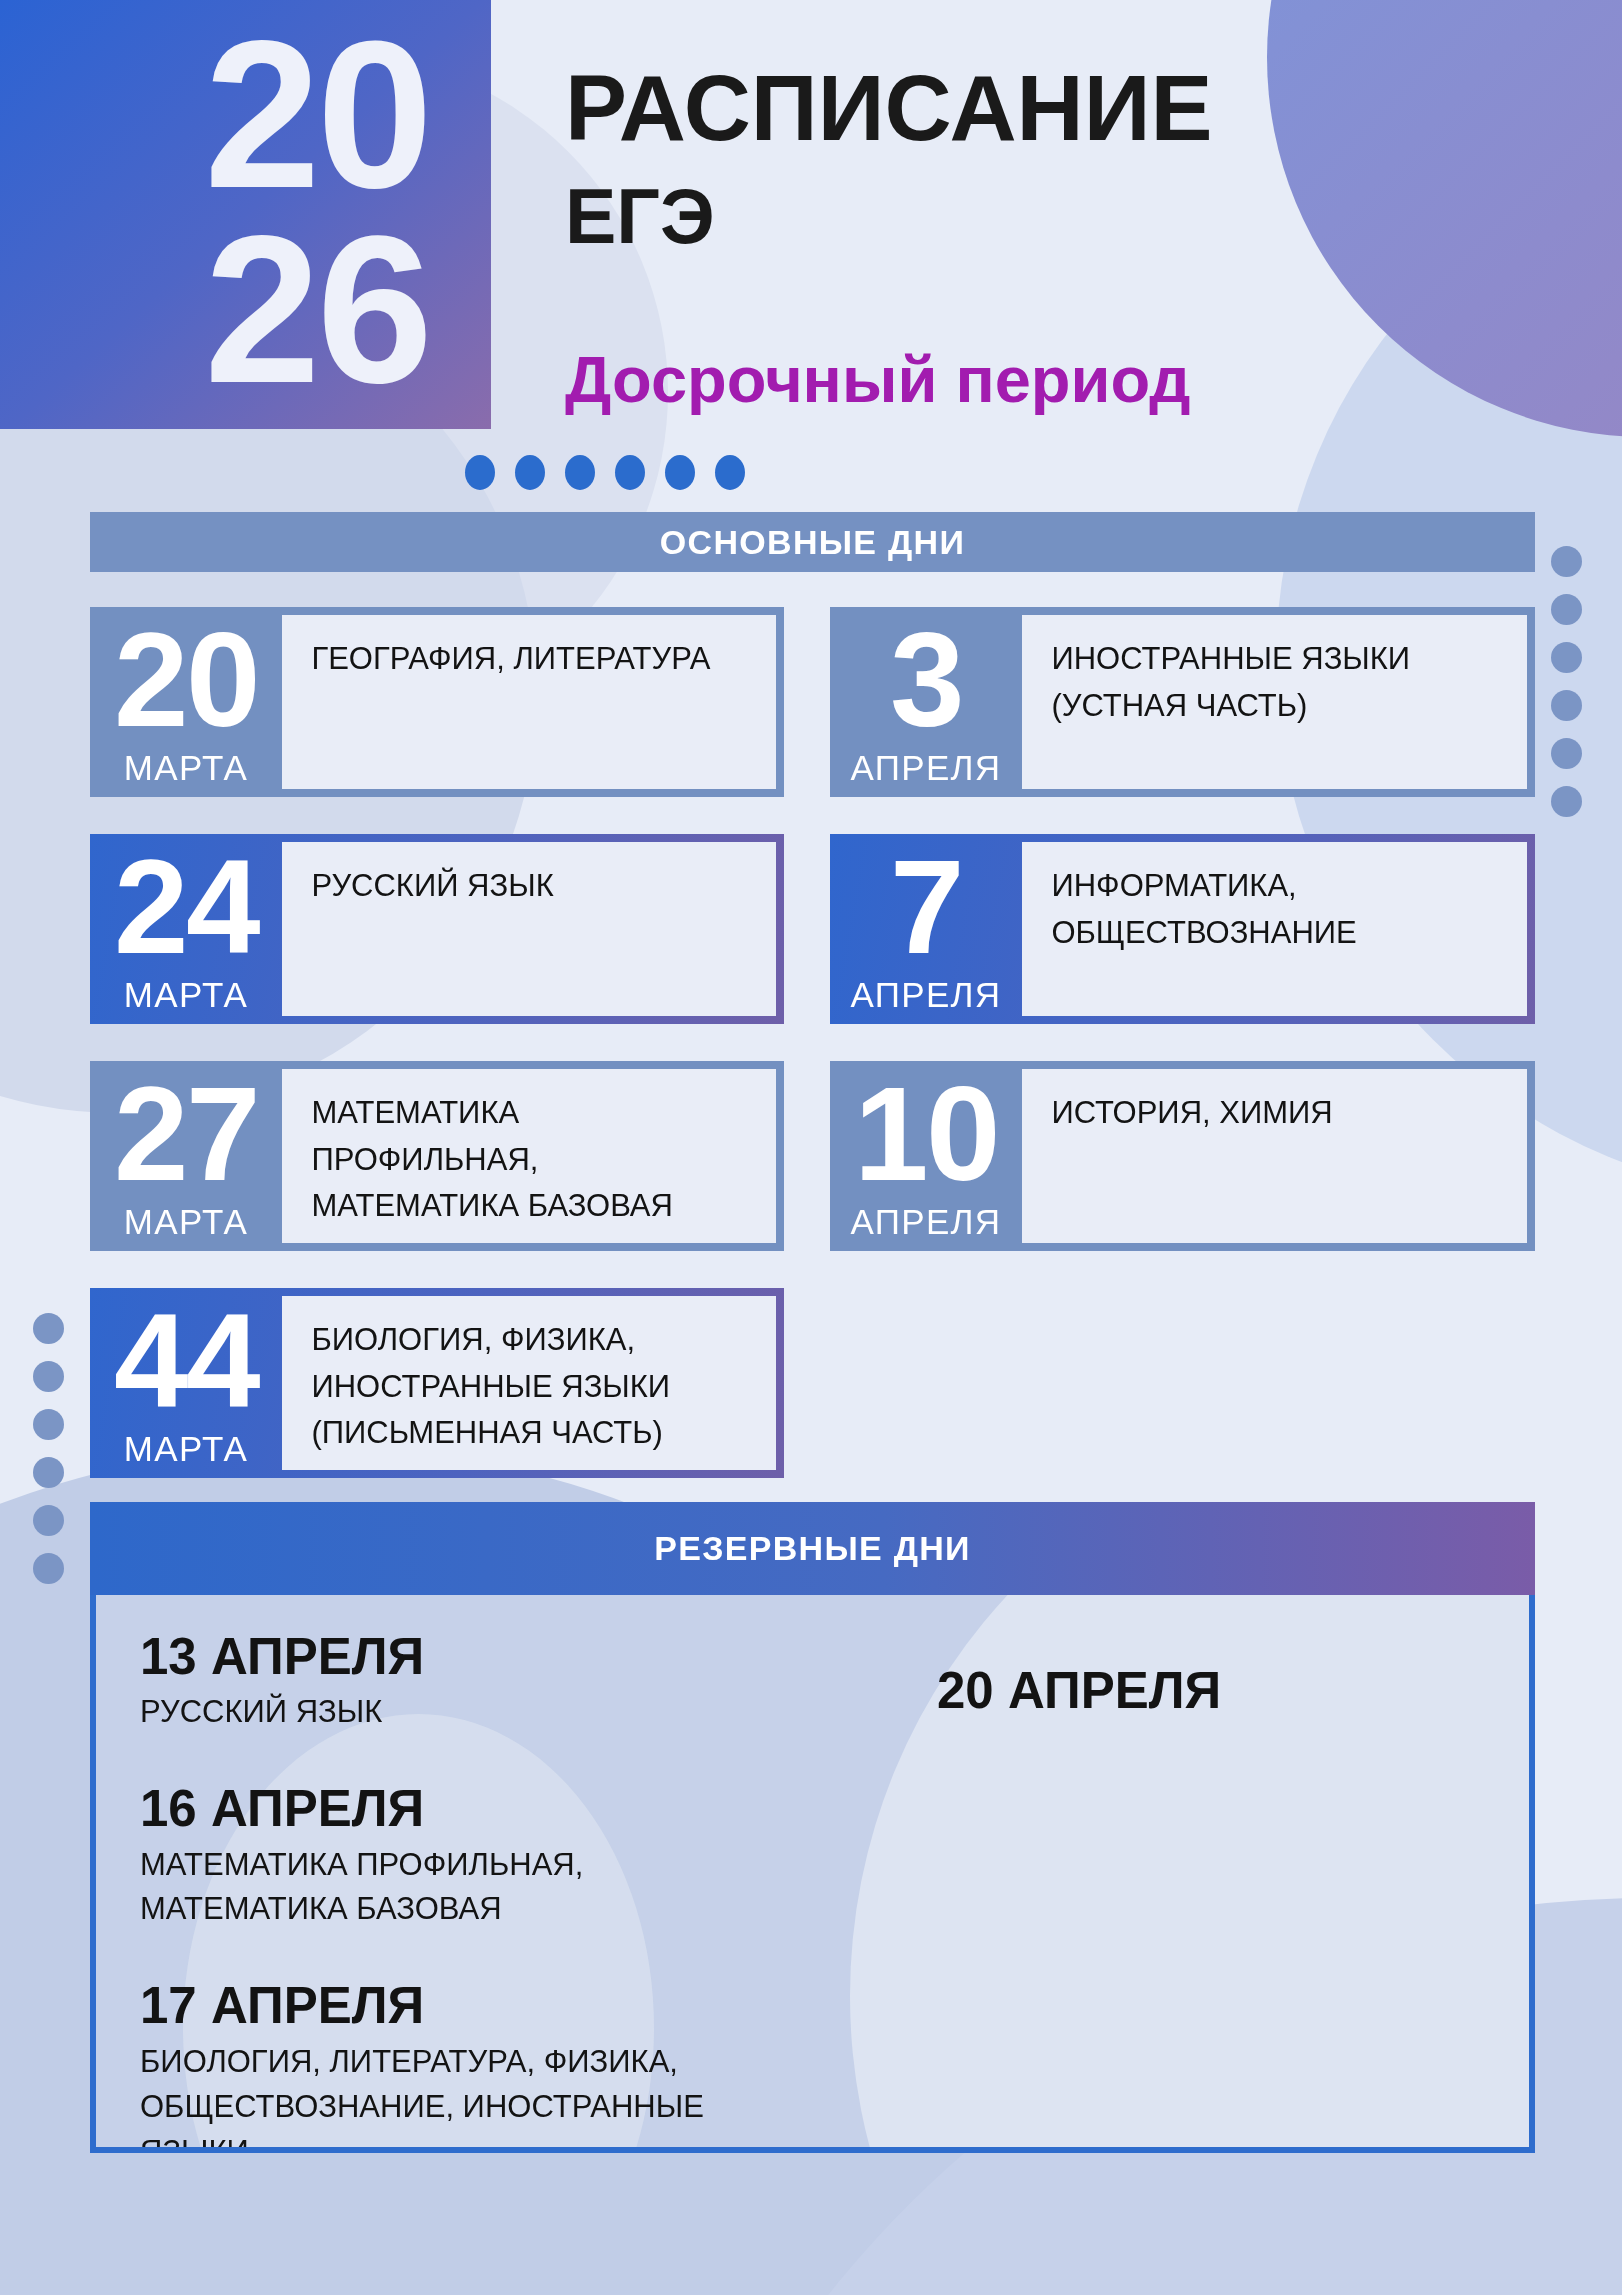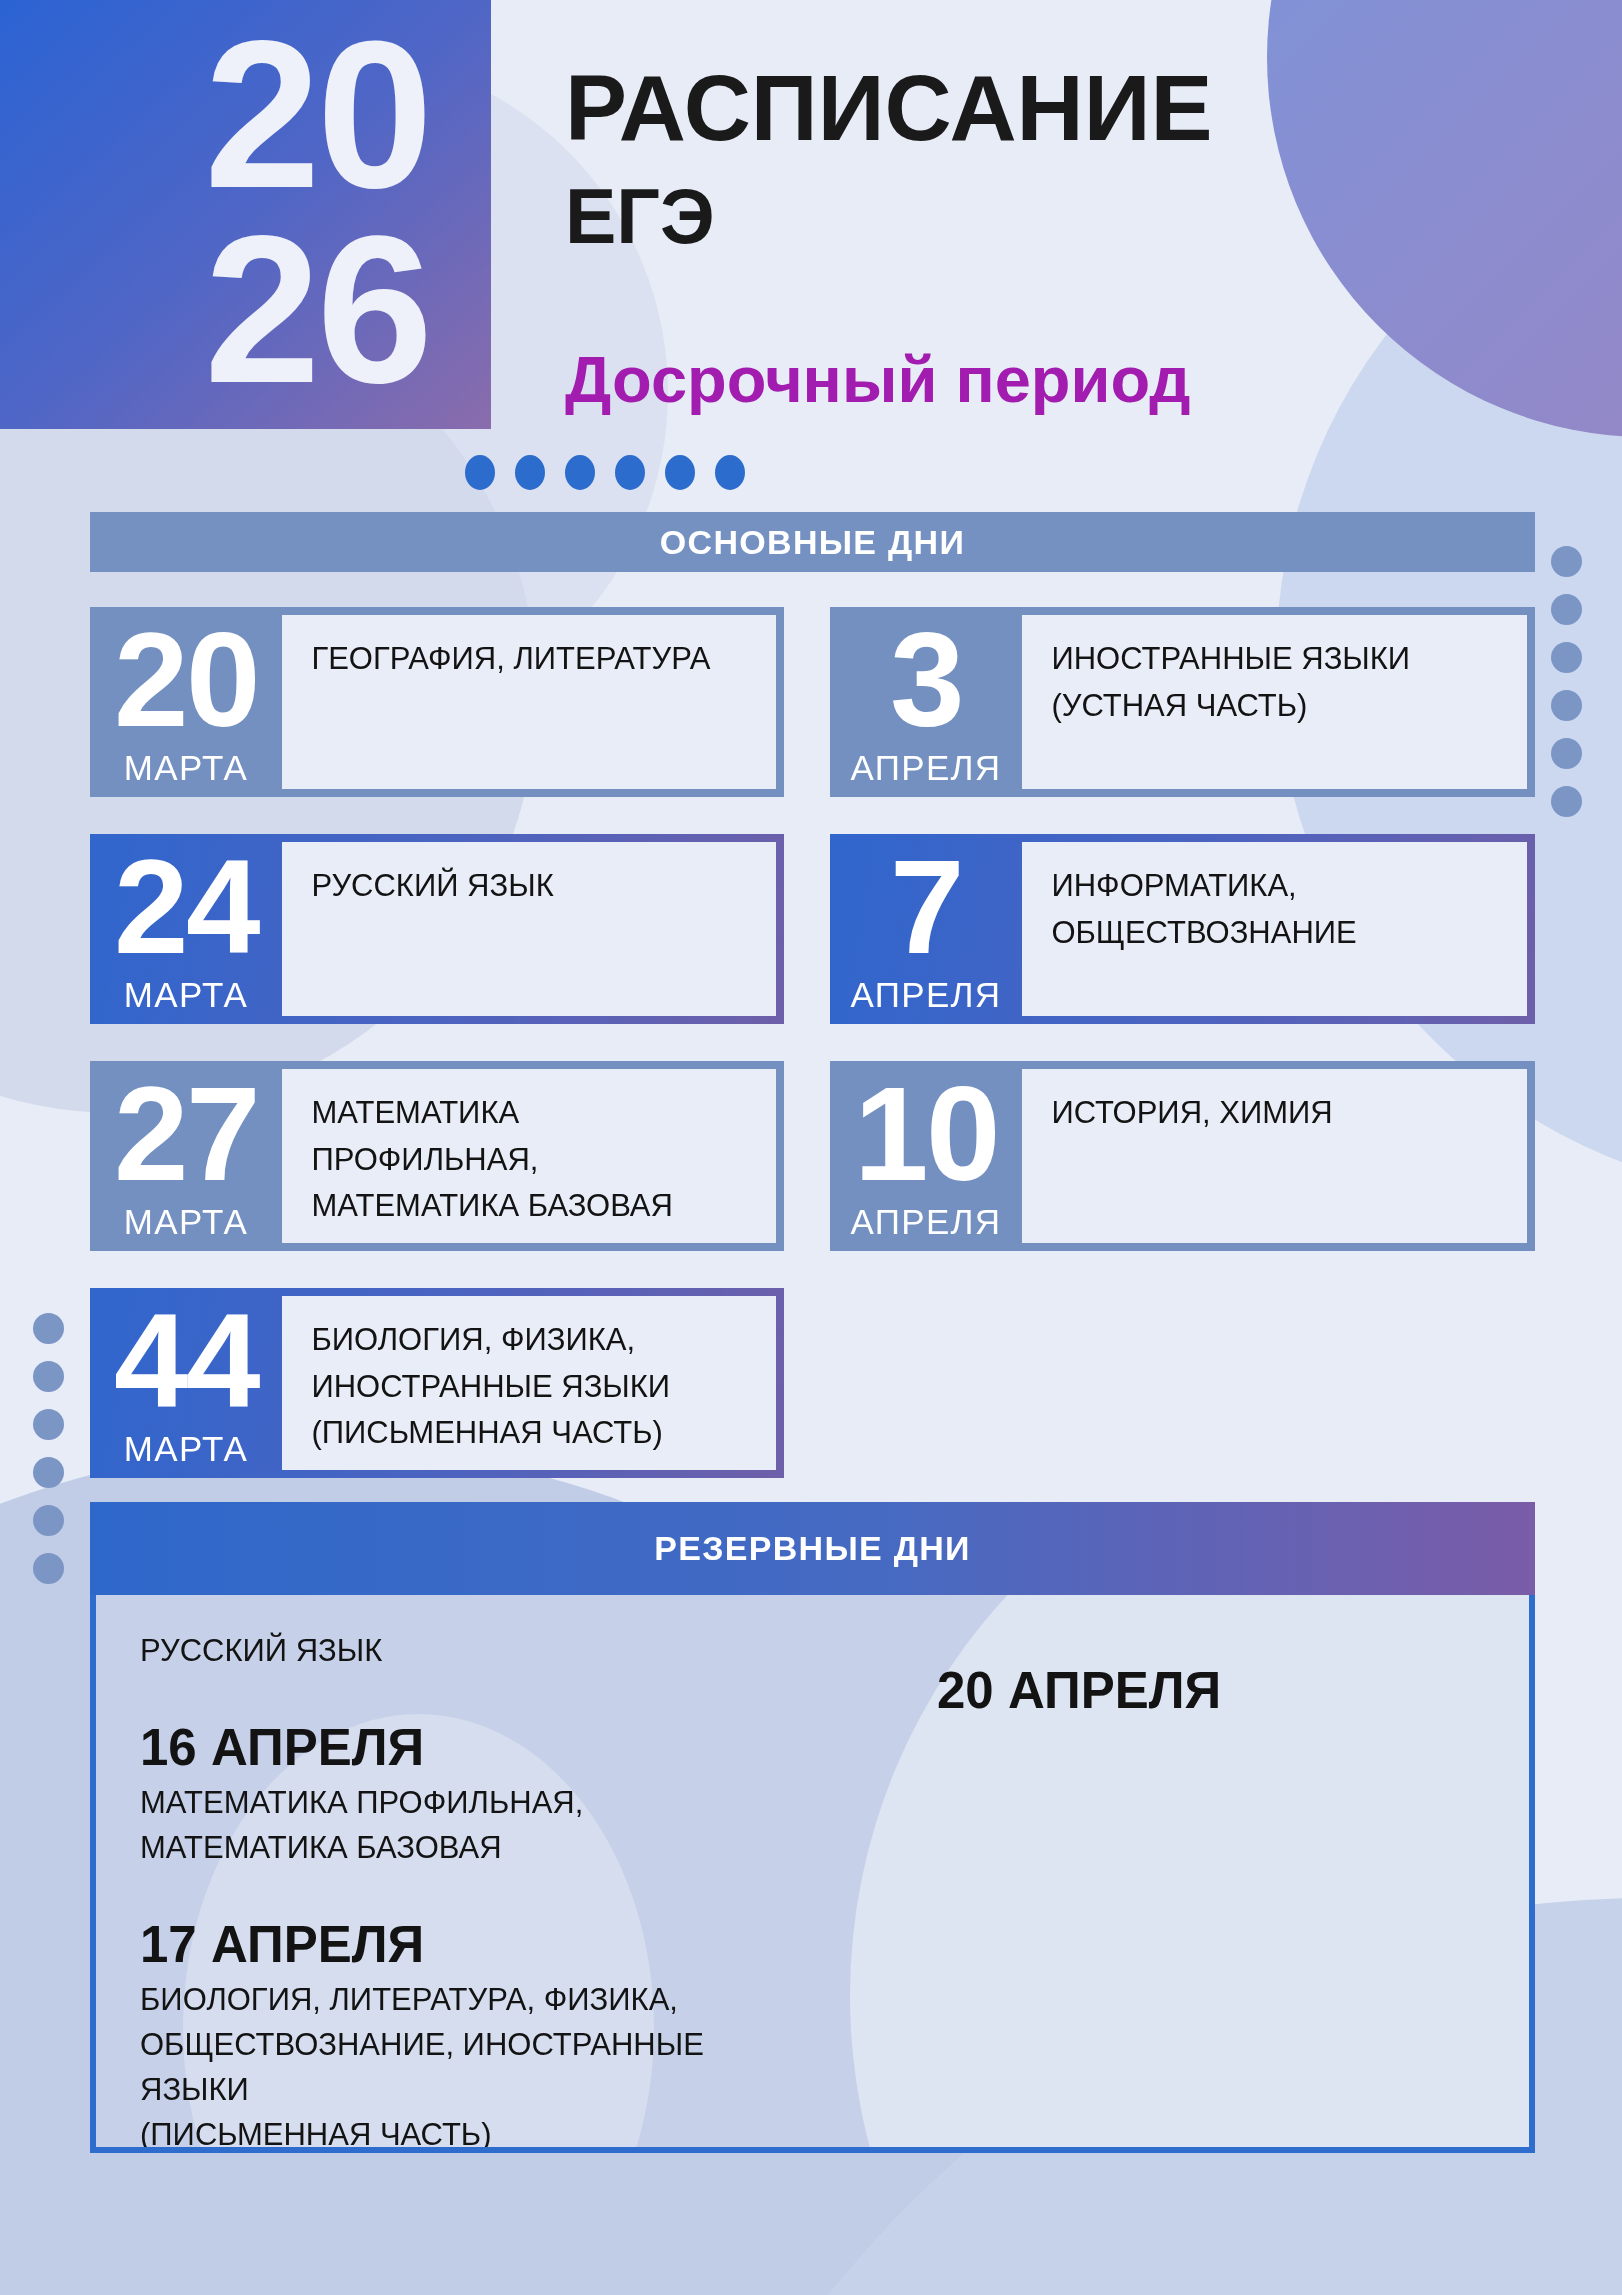--- a/index.html
+++ b/index.html
@@ -233,20 +233,21 @@
   </div>
 
   <div class="reserve-header">РЕЗЕРВНЫЕ ДНИ</div>
 
   <div class="reserve-panel">
     <div class="panel-light"></div>
     <div class="panel-glow"></div>
 
     <div class="res-col left-col">
       <div class="res-entry">
+        <div class="res-date">13 АПРЕЛЯ</div>
         <div class="res-sub">РУССКИЙ ЯЗЫК</div>
       </div>
       <div class="res-entry">
         <div class="res-date">16 АПРЕЛЯ</div>
         <div class="res-sub">МАТЕМАТИКА ПРОФИЛЬНАЯ,
 МАТЕМАТИКА БАЗОВАЯ</div>
       </div>
       <div class="res-entry">
         <div class="res-date">17 АПРЕЛЯ</div>
         <div class="res-sub">БИОЛОГИЯ, ЛИТЕРАТУРА, ФИЗИКА,

